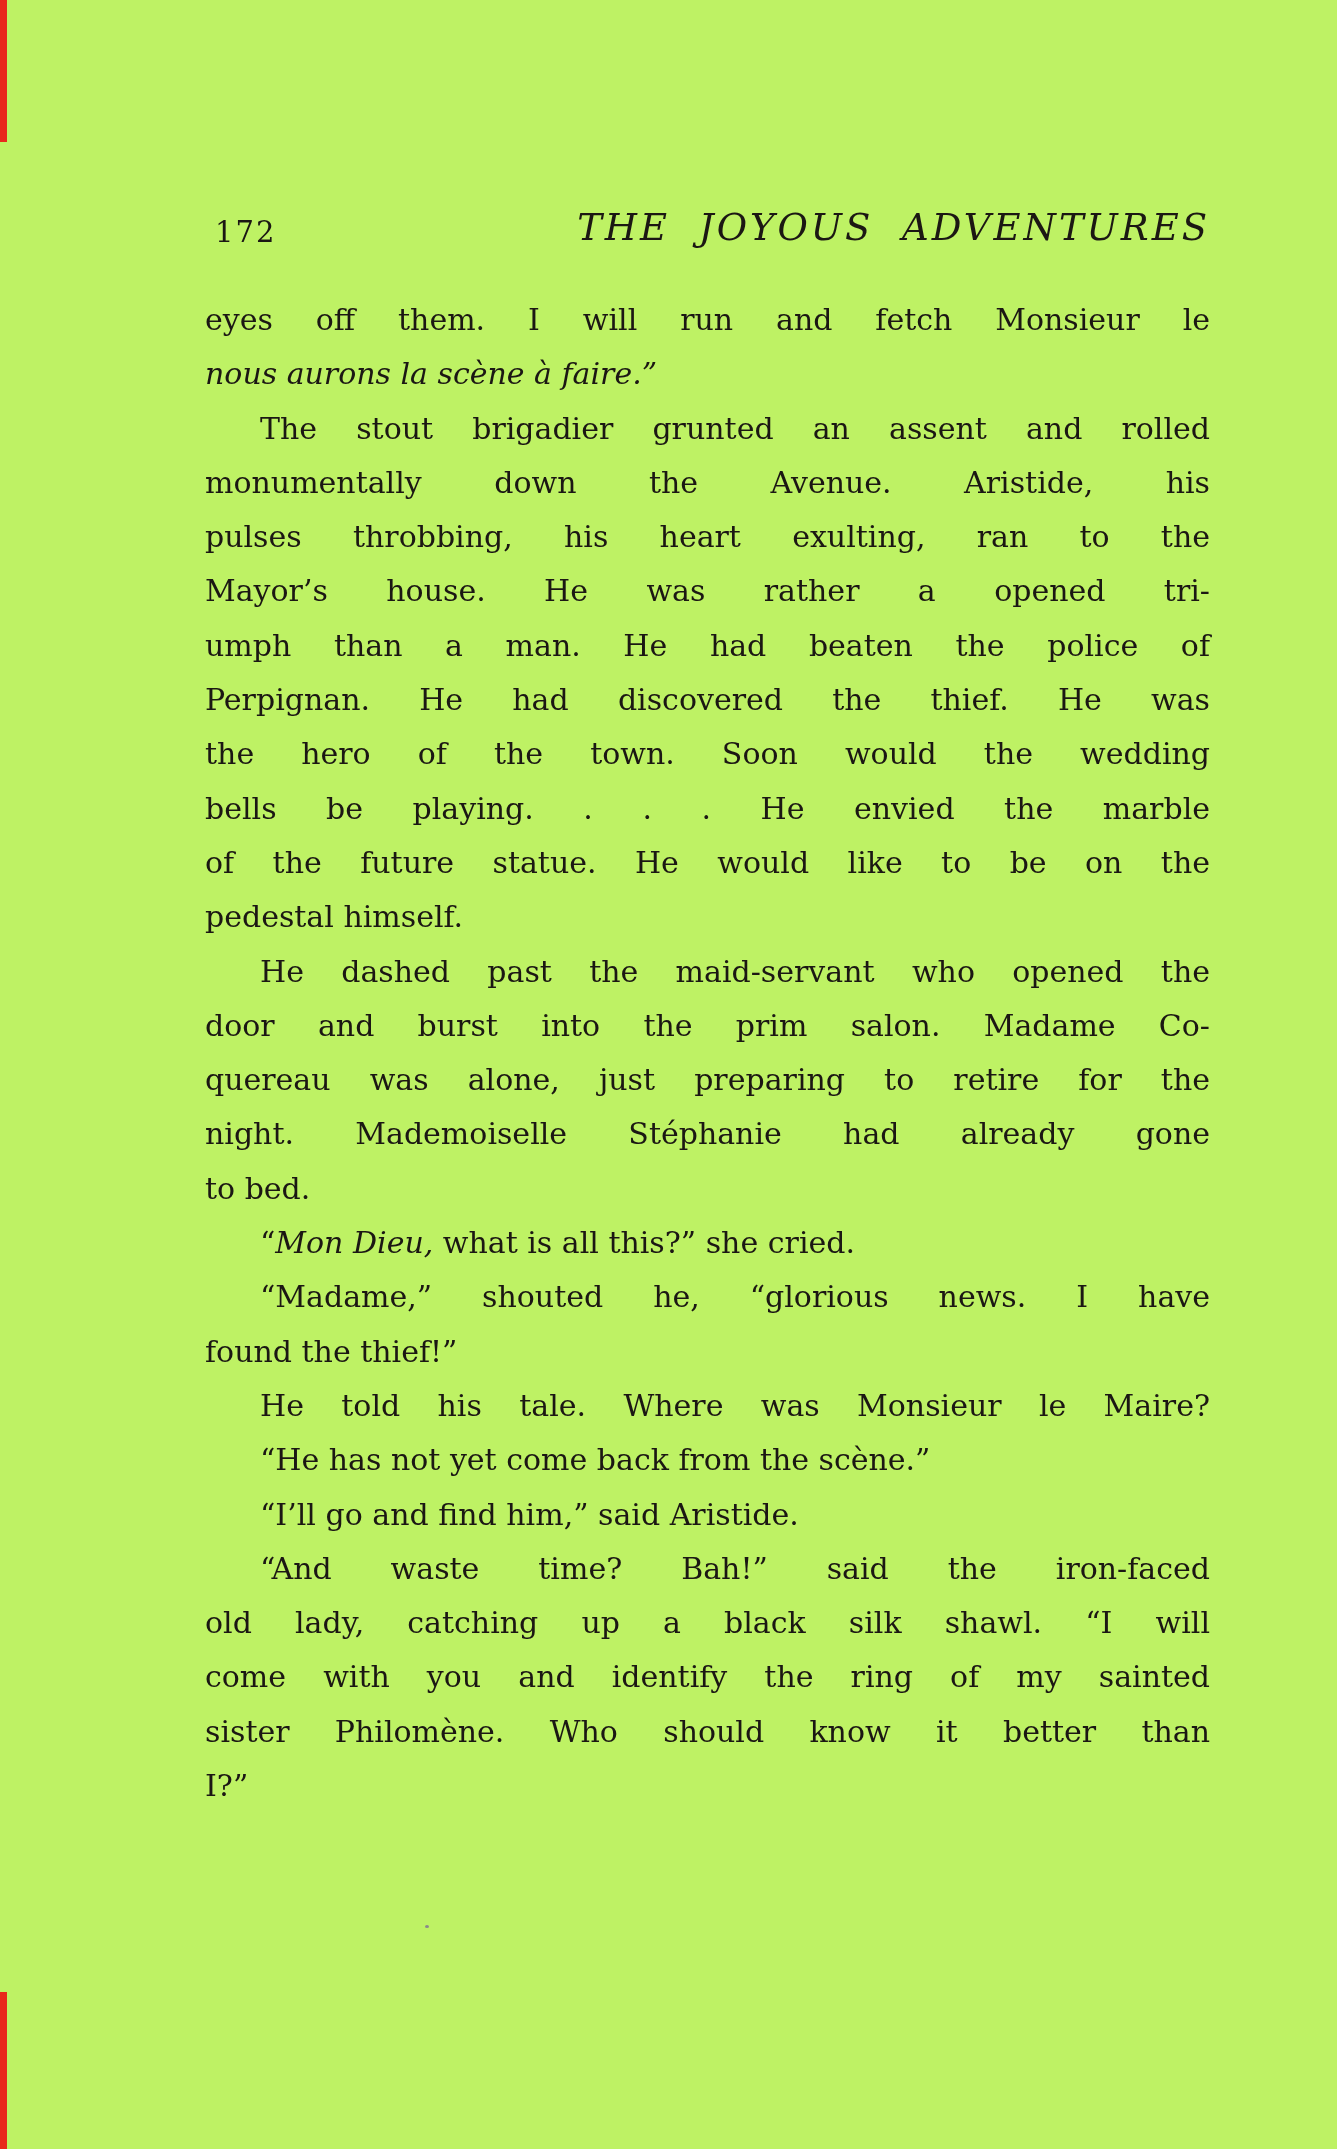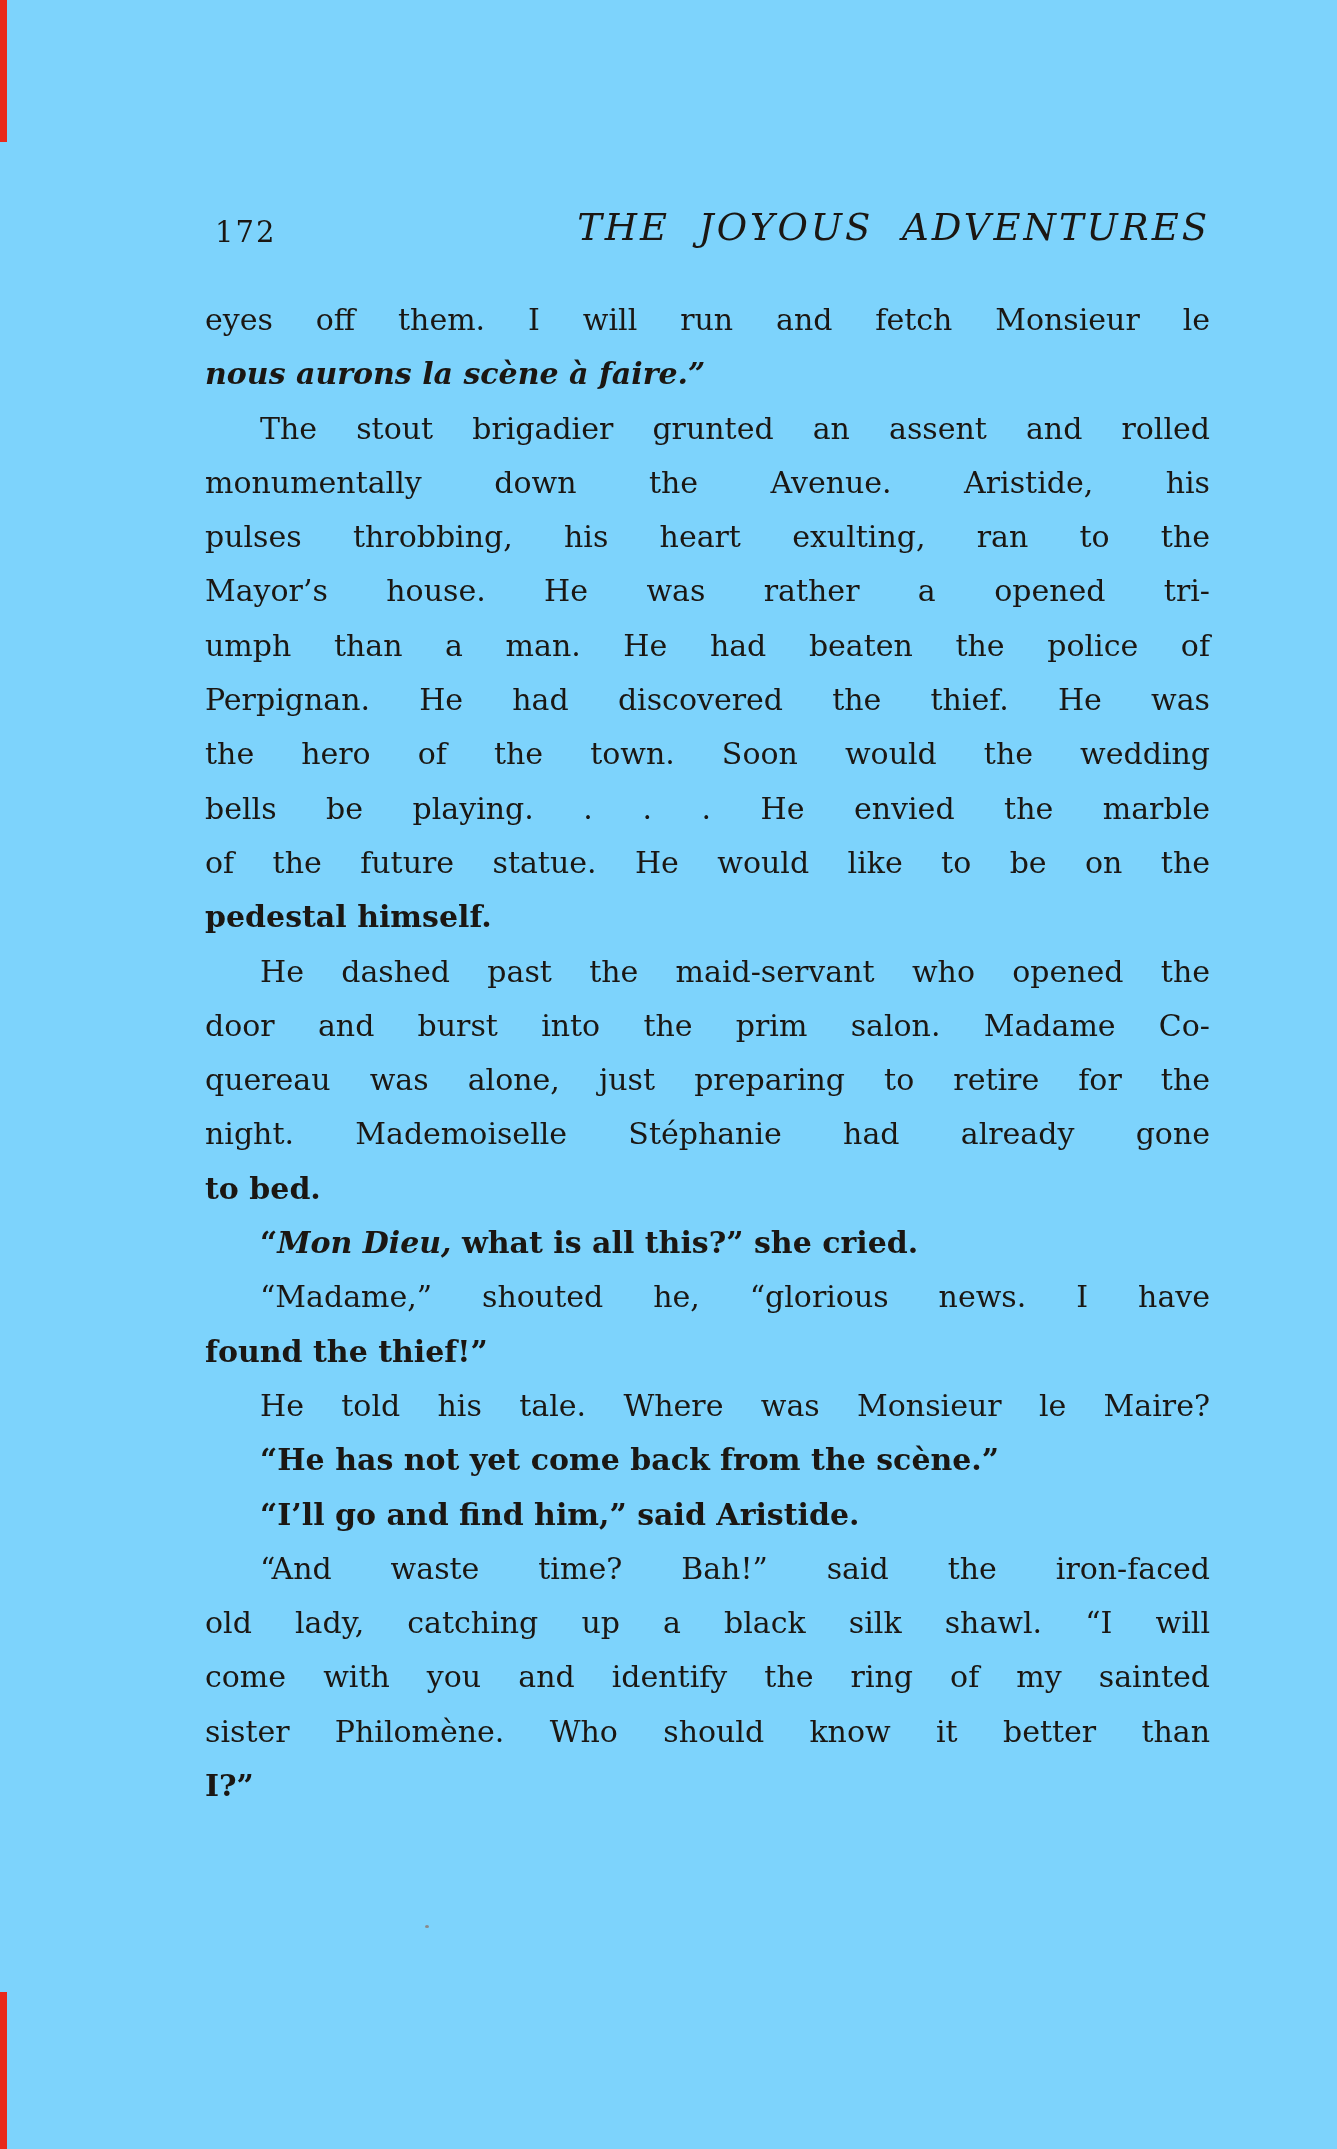--- a/index.html
+++ b/index.html
@@ -59,41 +59,40 @@
     line-height: 54.3px;
   }
   .line {
     text-align: justify;
     text-align-last: justify;
     text-justify: inter-word;
   }
   .line.no-just {
     text-align: center;
     text-align-last: left;
-    font-weight: bold;
   }
   .line.indent {
     text-indent: 55px;
   }
   .it { font-style: italic; }
 
   .ink-speck {
     position: absolute;
     left: 425px;
     top: 1925px;
     width: 4px;
     height: 3px;
     border-radius: 50%;
     background: #8a8a8a;
   }
 </style>
 </head>
 <body>
 
-<div class="page" style="color: rgb(27, 23, 19); background: #7dd3fc;">
+<div class="page" style="color: rgb(27, 23, 19); background: #bef264;">
 
   <div class="edge-strip top" style="background: rgb(232, 41, 28);"></div>
   <div class="edge-strip bottom" style="background: rgb(232, 41, 28);"></div>
 
   <header class="page-header">
     <span class="page-number">172</span>
     <span class="running-title">THE JOYOUS ADVENTURES</span>
   </header>
 
   <main class="page-body">

